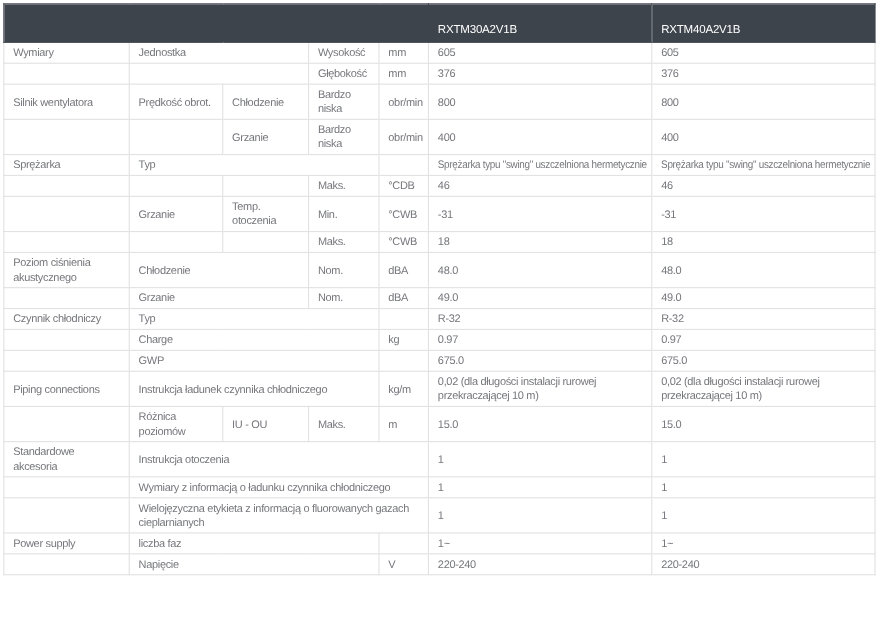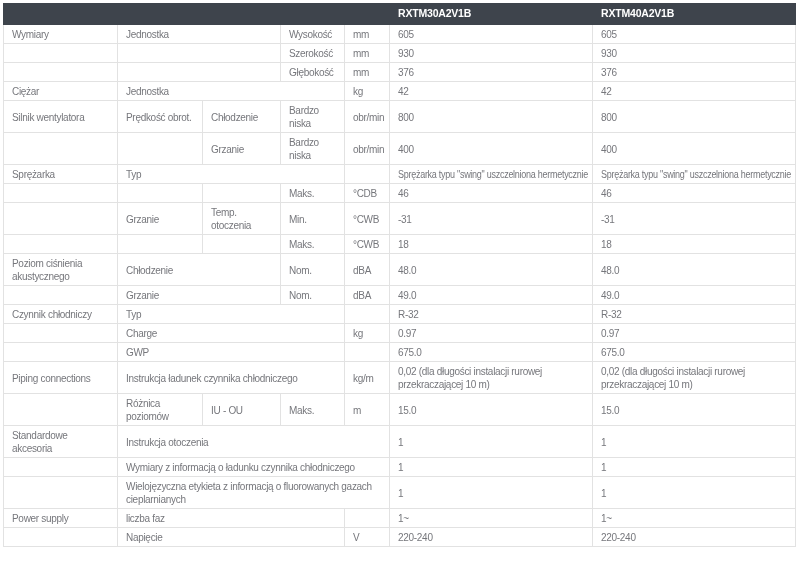--- a/index.html
+++ b/index.html
@@ -29,25 +29,25 @@
     letter-spacing: -0.3px;
     line-height: 13px;
     color: #76777c;
     overflow: hidden;
     text-align: left;
     font-weight: normal;
   }
   table.spec thead th {
     background: #3e444c;
     color: #ffffff;
-    font-weight: bold;
+    font-weight: normal;
     font-size: 10.5px;
     letter-spacing: -0.2px;
     border: 1px solid #3e444c;
-    padding: 3px 8px 4px 8px;
+    padding: 17px 8px 4px 8px;
     height: 13px;
   }
   table.spec thead th.model {
     border-left: 1px solid #5b6169;
   }
   tr.group td {
     border-top-color: #c9c9c9;
   }
   td.nw {
     white-space: nowrap;
@@ -85,39 +85,24 @@
           <td>Wymiary</td>
           <td colspan="2">Jednostka</td>
           <td>Wysokość</td>
           <td>mm</td>
           <td>605</td>
           <td>605</td>
         </tr>
         <tr>
           <td></td>
           <td colspan="2"></td>
-          <td>Szerokość</td>
-          <td>mm</td>
-          <td>930</td>
-          <td>930</td>
-        </tr>
-        <tr>
-          <td></td>
-          <td colspan="2"></td>
           <td>Głębokość</td>
           <td>mm</td>
           <td>376</td>
           <td>376</td>
-        </tr>
-        <tr class="group">
-          <td>Ciężar</td>
-          <td colspan="3">Jednostka</td>
-          <td>kg</td>
-          <td>42</td>
-          <td>42</td>
         </tr>
         <tr class="group">
           <td>Silnik wentylatora</td>
           <td>Prędkość obrot.</td>
           <td>Chłodzenie</td>
           <td>Bardzo niska</td>
           <td>obr/min</td>
           <td>800</td>
           <td>800</td>
         </tr>

